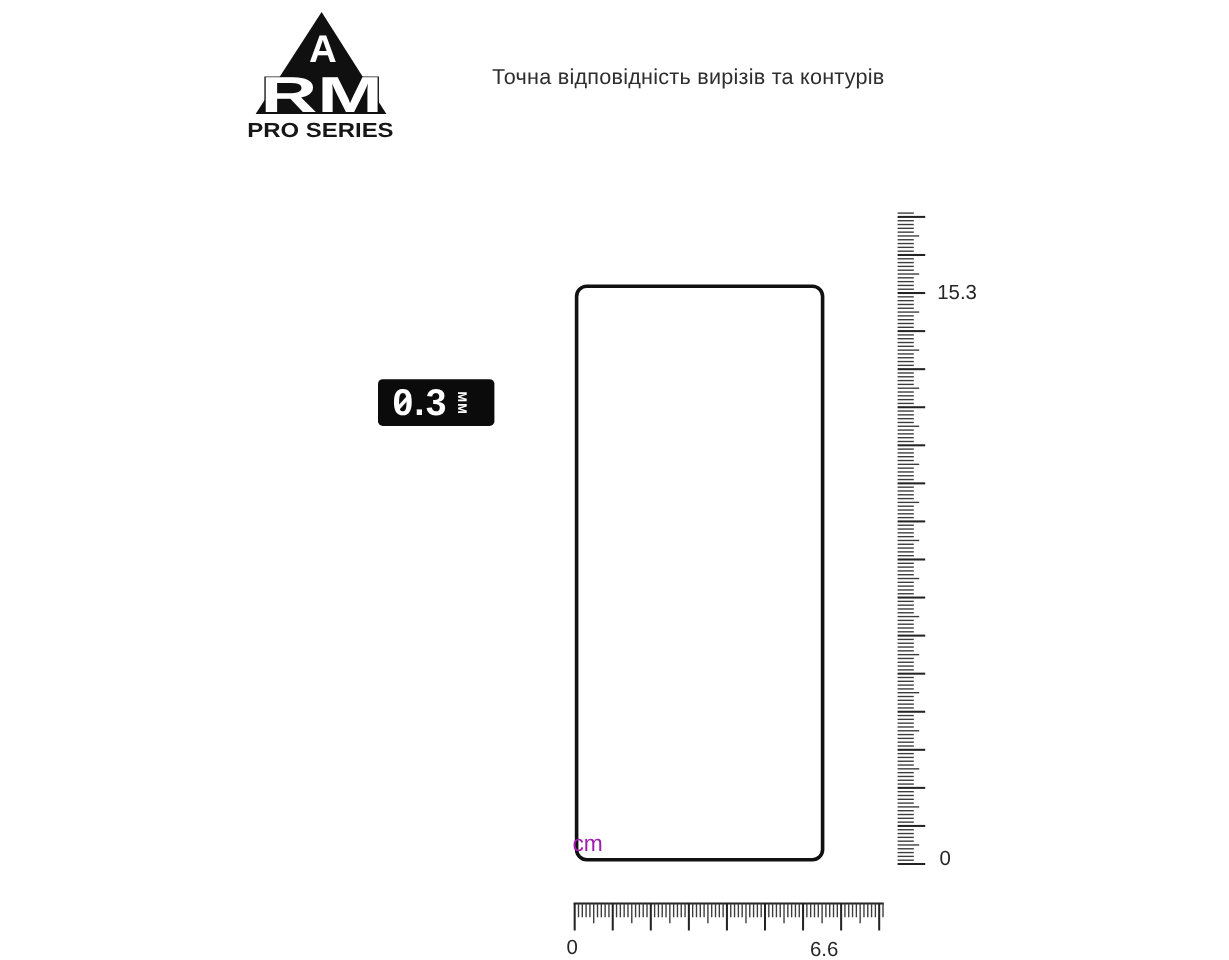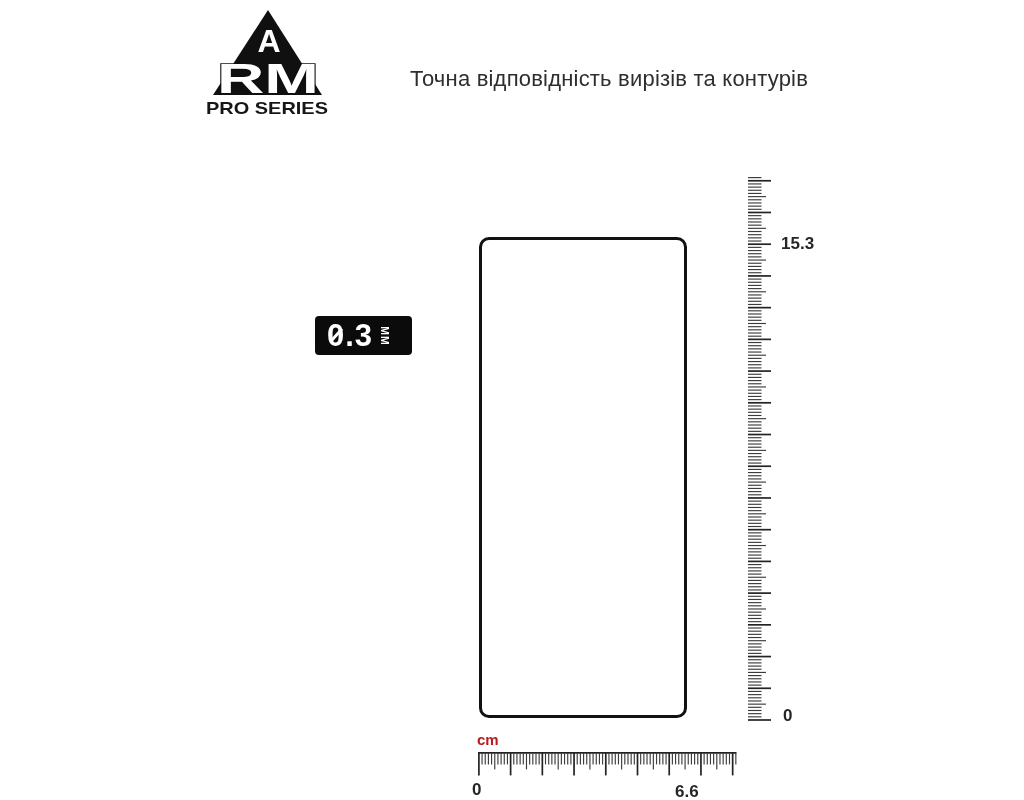--- a/index.html
+++ b/index.html
@@ -15,21 +15,21 @@
   
   .logo{position:absolute;left:203px;top:6px;width:128px;height:112px;}
   .logo polygon{fill:#101010;}
   .logo text{font-family:"Liberation Sans",sans-serif;font-weight:bold;}
   .logo-a{fill:#fff;font-size:32px;text-anchor:middle;}
   .logo-rm{fill:#fff;stroke:#101010;stroke-width:1.5px;paint-order:stroke;font-size:42px;text-anchor:middle;}
   .logo-series{fill:#161616;font-size:17px;text-anchor:middle;}
   
   .header{position:absolute;left:410px;top:46px;}
   .title{font-size:30px;font-weight:bold;letter-spacing:.4px;color:var(--ink);line-height:1.05;}
-  .subtitle{font-size:22px;color:var(--subtle);margin-top:20px;letter-spacing:.2px;}
+  .subtitle{font-size:18px;color:var(--subtle);margin-top:8px;letter-spacing:.2px;}
   
   .badge{
     position:absolute;left:315px;top:316px;width:97px;height:39px;
     background:var(--badge_bg);border-radius:4px;color:var(--badge_text);
     display:flex;align-items:center;padding-left:12px;
   }
   .badge-value{font-size:31px;font-weight:bold;letter-spacing:1px;line-height:1;}
   .badge-slash{
     position:absolute;left:12px;top:18px;width:18px;height:2.6px;
     background:var(--badge_text);transform:rotate(-48deg);border-radius:2px;
@@ -39,24 +39,24 @@
     font-size:10.5px;font-weight:bold;letter-spacing:1px;margin-left:2px;
   }
   
   .protector{
     position:absolute;left:479px;top:237px;width:208px;height:481px;
     border:3.5px solid #111;border-radius:10px;background:transparent;
   }
   
   .vruler{position:absolute;left:748px;top:174px;width:26px;height:550px;overflow:visible;}
   .hruler{position:absolute;left:478px;top:752px;width:262px;height:26px;overflow:visible;}
-  .ruler-label{position:absolute;color:#262626;font-size:17px;font-weight:bold;}
+  .ruler-label{position:absolute;color:#262626;font-size:17px;}
   .vlabel-top{left:781px;top:234px;}
   .vlabel-bottom{left:783px;top:706px;}
-  .hunit{left:477px;top:731px;font-size:15px;color:#b91c1c;}
+  .hunit{left:477px;top:693px;font-size:19px;color:#a21caf;}
   .hzero{left:472px;top:780px;}
   .hwidth{left:675px;top:782px;}
 </style>
 </head>
 <body>
 
 <div class="canvas">
 
   <svg class="logo" viewBox="0 0 128 112" aria-hidden="true">
     <polygon points="65,4 10,89 119,89"></polygon>

